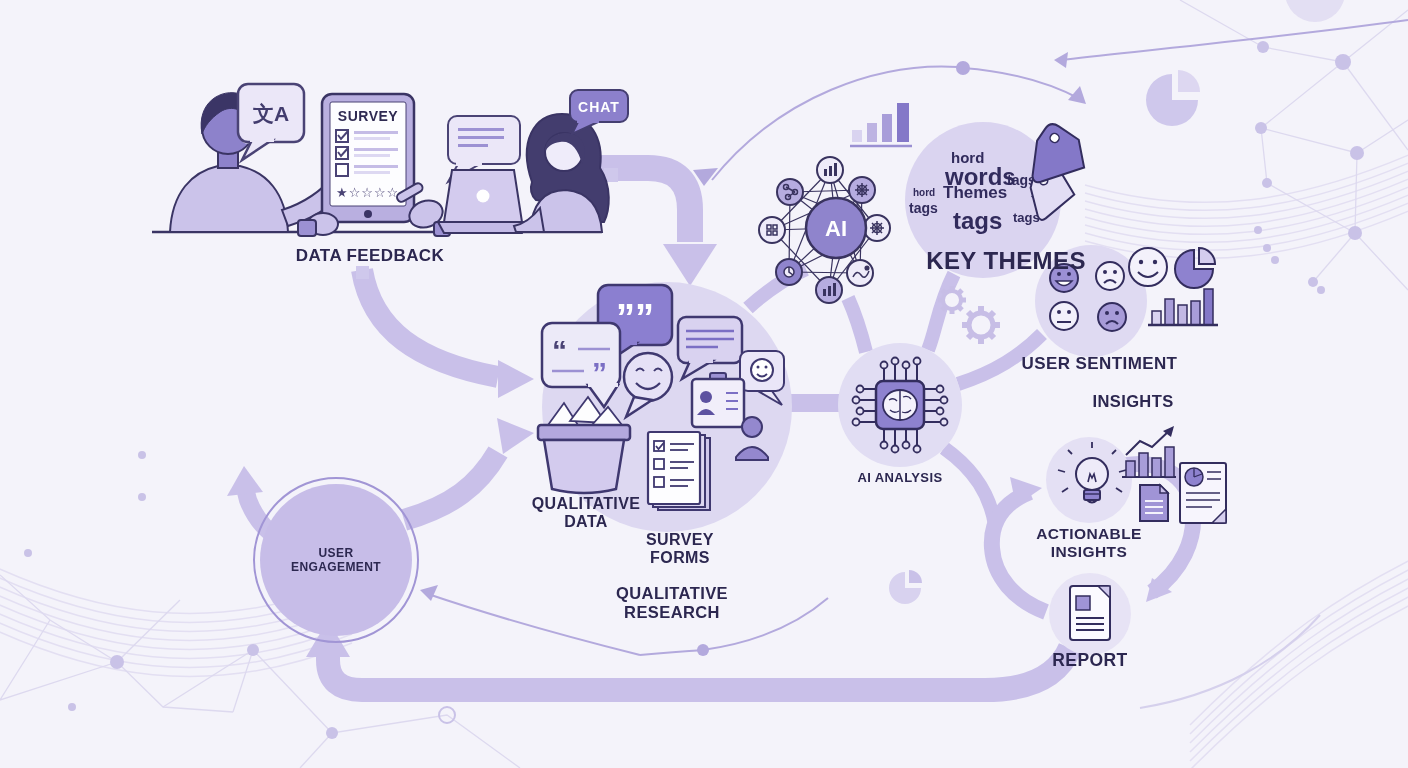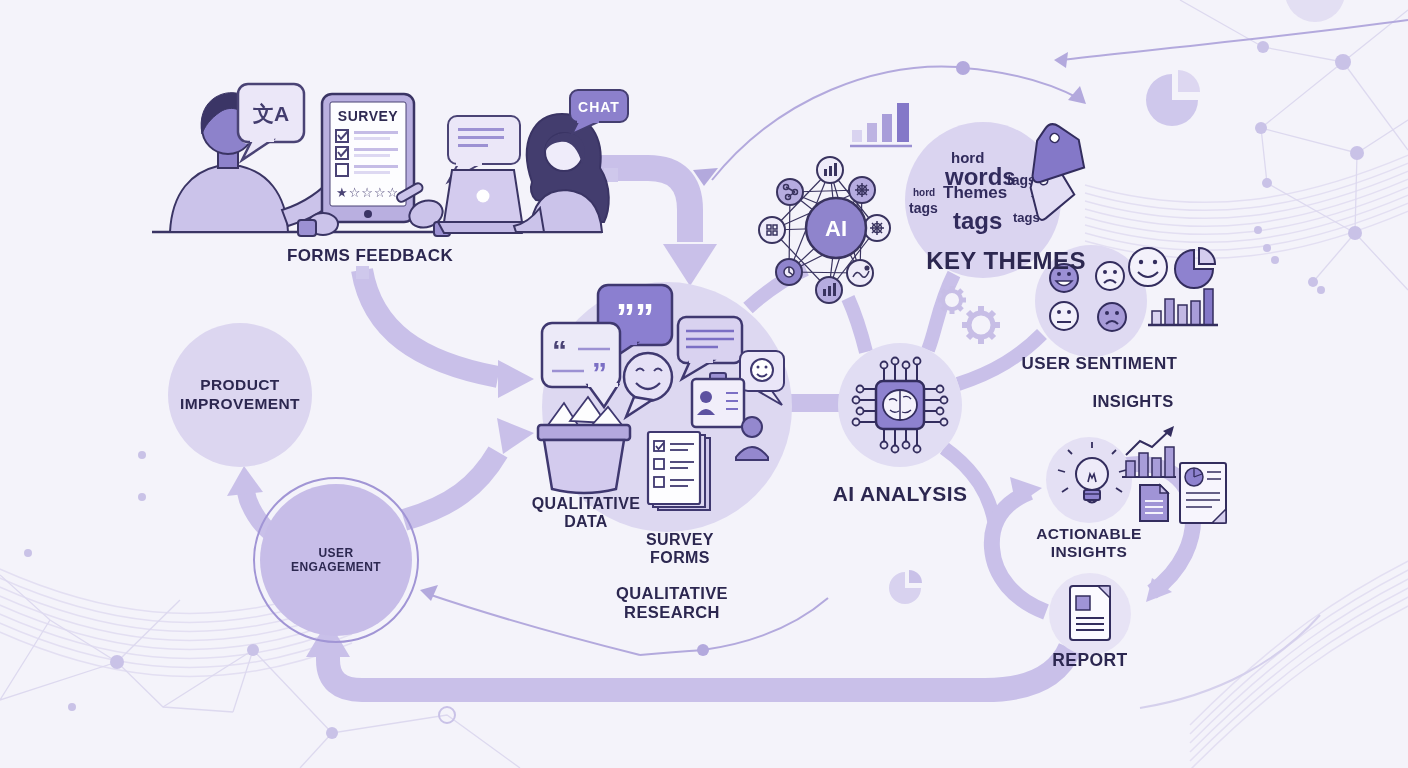--- a/index.html
+++ b/index.html
@@ -146,24 +146,20 @@
     <g>
       <path d="M1172 100 L1172 74 A26 26 0 1 0 1198 100 Z" fill="#cfc8ec"></path>
       <path d="M1178 92 L1178 70 A22 22 0 0 1 1200 92 Z" fill="#ddd7f1"></path>
       <path d="M905 588 L905 572 A16 16 0 1 0 921 588 Z" fill="#d8d2ef"></path>
       <path d="M909 583 L909 570 A13 13 0 0 1 922 583 Z" fill="#c9c1e8"></path>
     </g>
     <rect x="604" y="168" width="14" height="14" fill="#cfc8ec"></rect>
     <rect x="356" y="266" width="13" height="13" fill="#cfc8ec"></rect>
   </svg>
 
-  <div class="node" style="left:168px;top:323px;width:144px;height:144px;background:#dcd6f0;">
-    <div class="inlbl" style="font-size:15.5px">PRODUCT
-IMPROVEMENT</div>
-  </div>
   <div class="node" style="left:260px;top:484px;width:152px;height:152px;background:#c7bde8;outline:2px solid #a195d5;outline-offset:5px;">
     <div class="inlbl" style="font-size:12px">USER
 ENGAGEMENT</div>
   </div>
   <div class="node" style="left:542px;top:282px;width:250px;height:250px;background:#ddd8f1;"></div>
   <div class="node" style="left:838px;top:343px;width:124px;height:124px;background:#e1ddf3;"></div>
   <div class="node" style="left:905px;top:122px;width:156px;height:156px;background:#dad4f0;"></div>
   <div class="node" style="left:1035px;top:245px;width:112px;height:112px;background:#dfdaf2;"></div>
   <div class="node" style="left:1046px;top:437px;width:86px;height:86px;background:#e4e0f4;"></div>
   <div class="node" style="left:1049px;top:573px;width:82px;height:82px;background:#e7e3f5;"></div>
@@ -578,25 +574,25 @@
     <rect x="8" y="4" width="40" height="54" rx="3" fill="#fbfaff" stroke="#332d5e" stroke-width="2"></rect>
     <polygon points="36,4 48,16 48,4" fill="#cfc8ec" stroke="#332d5e" stroke-width="1.5"></polygon>
     <rect x="14" y="14" width="14" height="14" fill="#a094d6" stroke="#332d5e" stroke-width="1.5"></rect>
     <g stroke="#332d5e" stroke-width="2">
         <line x1="14" y1="36" x2="42" y2="36"></line>
         <line x1="14" y1="42" x2="42" y2="42"></line>
         <line x1="14" y1="48" x2="42" y2="48"></line>
       </g>
   </svg>
 
-  <div class="lbl" style="left:240px;top:246px;width:260px;font-size:17px;">FORMS FEEDBACK</div>
+  <div class="lbl" style="left:240px;top:246px;width:260px;font-size:17px;">DATA FEEDBACK</div>
   <div class="lbl" style="left:916px;top:247px;width:180px;font-size:24px;">KEY THEMES</div>
   <div class="lbl" style="left:1012px;top:354px;width:175px;font-size:17px;">USER SENTIMENT</div>
   <div class="lbl" style="left:1078px;top:392px;width:110px;font-size:16.5px;">INSIGHTS</div>
-  <div class="lbl" style="left:830px;top:482px;width:140px;font-size:21px;">AI ANALYSIS</div>
+  <div class="lbl" style="left:830px;top:471px;width:140px;font-size:13px;">AI ANALYSIS</div>
   <div class="lbl" style="left:516px;top:495px;width:140px;font-size:16px;">QUALITATIVE
 DATA</div>
   <div class="lbl" style="left:630px;top:531px;width:100px;font-size:16px;">SURVEY
 FORMS</div>
   <div class="lbl" style="left:598px;top:584px;width:148px;font-size:16.5px;">QUALITATIVE
 RESEARCH</div>
   <div class="lbl" style="left:1023px;top:525px;width:132px;font-size:15.5px;">ACTIONABLE
 INSIGHTS</div>
   <div class="lbl" style="left:1040px;top:650px;width:100px;font-size:17.5px;">REPORT</div>
 

